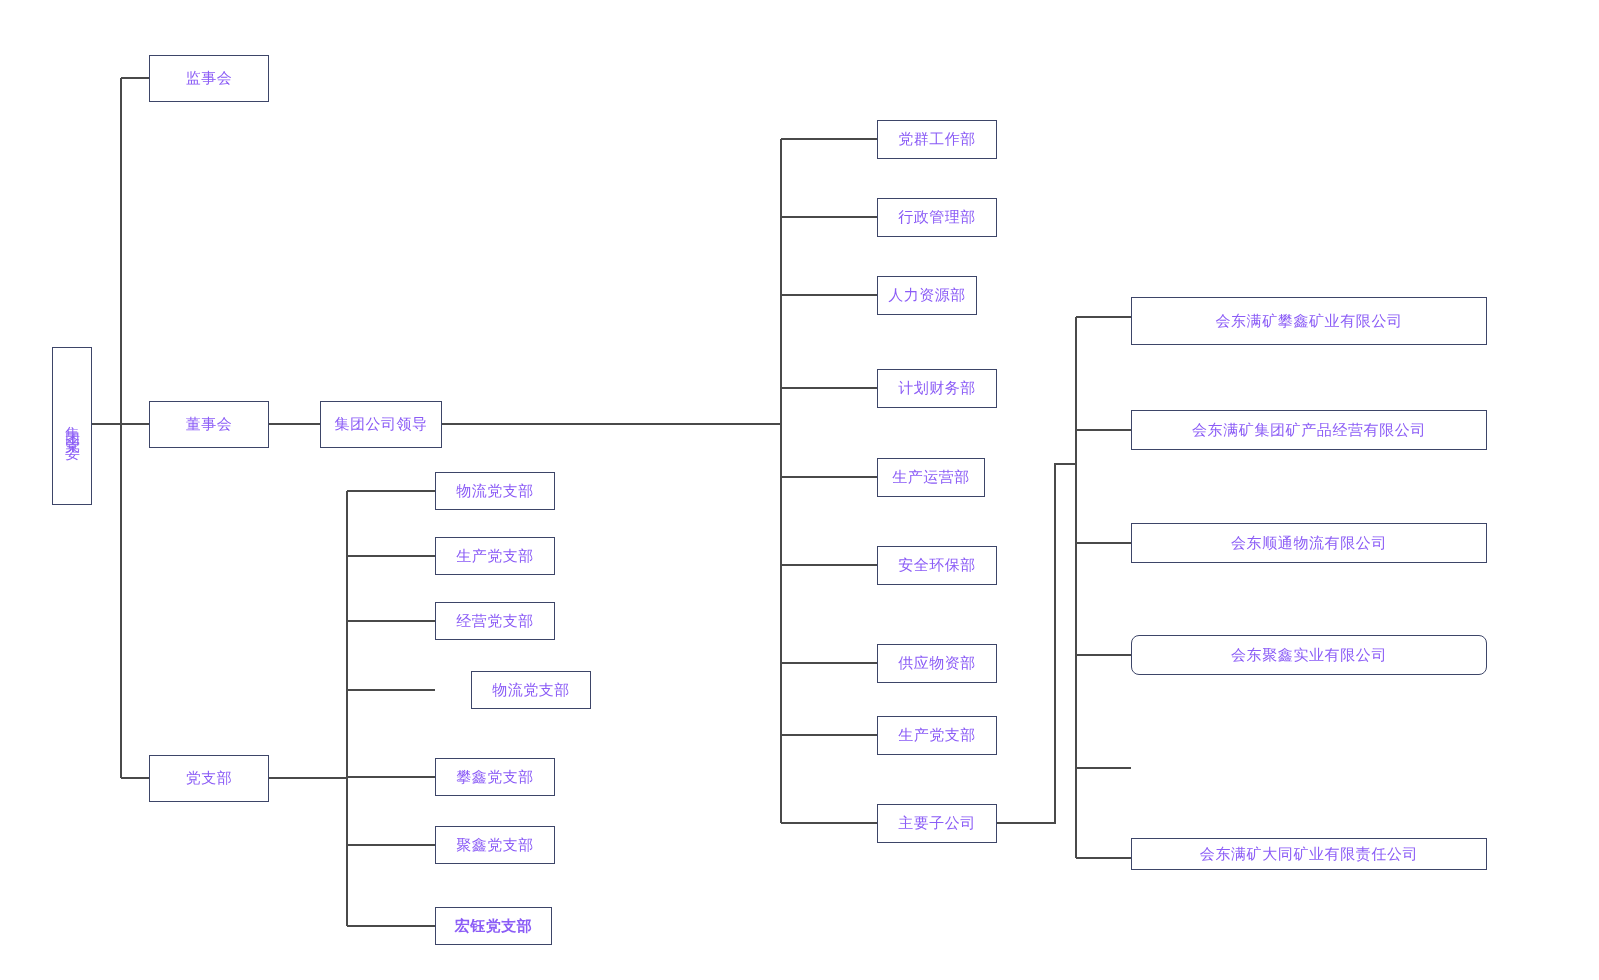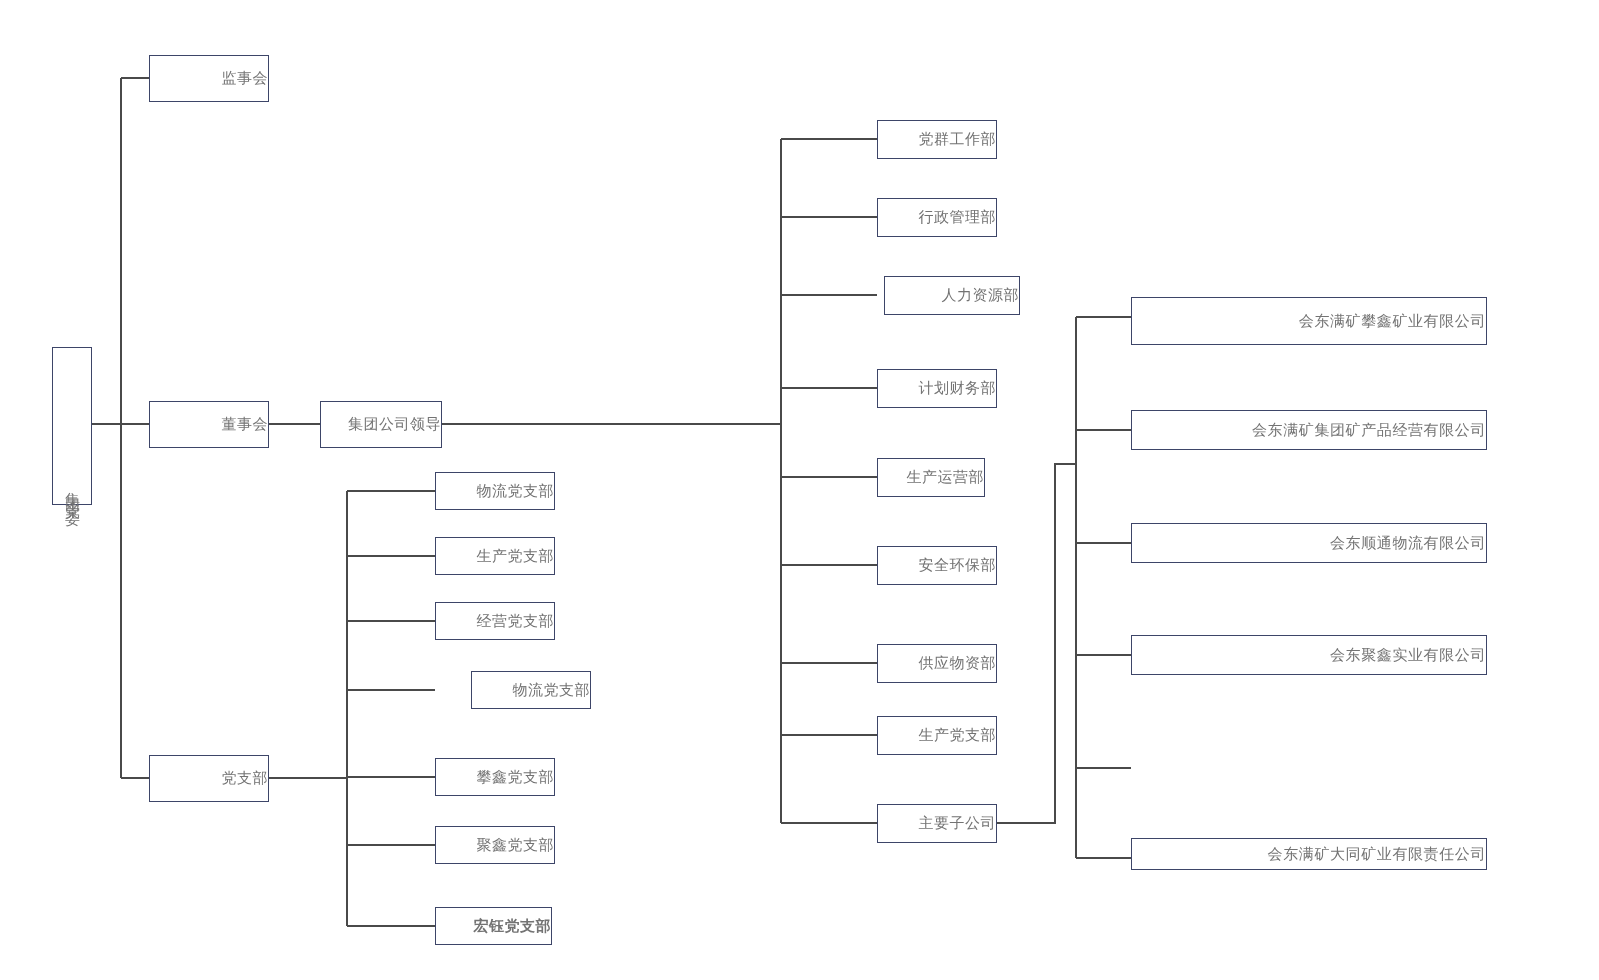--- a/index.html
+++ b/index.html
@@ -6,22 +6,22 @@
   body{font-family:"Liberation Sans","DejaVu Sans",sans-serif;}
   #canvas{position:relative;width:1599px;height:980px;background:#ffffff;overflow:hidden;}
   svg#wires{position:absolute;left:0;top:0;width:1599px;height:980px;pointer-events:none;}
   .node{
     position:absolute;
     box-sizing:border-box;
     border:1.4px solid #3d4568;
     background:#ffffff;
     display:flex;
     align-items:center;
-    justify-content:flex-end;
-    color:#737373;
+    justify-content:center;
+    color:#8b5cf6;
     font-size:15px;
     line-height:1.25;
     letter-spacing:0.5px;
     white-space:nowrap;
     z-index:2;
   }
   .node.vertical{
     writing-mode:vertical-rl;
     text-orientation:upright;
     letter-spacing:6px;
@@ -98,21 +98,21 @@
   <div class="node" style="left:320px;top:401px;width:122px;height:47px;">
     <span>集团公司领导</span>
   </div>
 
   <div class="node" style="left:877px;top:120px;width:120px;height:39px;">
     <span>党群工作部</span>
   </div>
   <div class="node" style="left:877px;top:198px;width:120px;height:39px;">
     <span>行政管理部</span>
   </div>
-  <div class="node" style="left:877px;top:276px;width:136px;height:39px;margin-left:7px;">
+  <div class="node" style="left:877px;top:276px;width:100px;height:39px;">
     <span>人力资源部</span>
   </div>
   <div class="node" style="left:877px;top:369px;width:120px;height:39px;">
     <span>计划财务部</span>
   </div>
   <div class="node" style="left:877px;top:458px;width:108px;height:39px;">
     <span>生产运营部</span>
   </div>
   <div class="node" style="left:877px;top:546px;width:120px;height:39px;">
     <span>安全环保部</span>
@@ -151,20 +151,20 @@
 
   <div class="node wide" style="left:1131px;top:297px;width:356px;height:48px;">
     <span>会东满矿攀鑫矿业有限公司</span>
   </div>
   <div class="node wide" style="left:1131px;top:410px;width:356px;height:40px;">
     <span>会东满矿集团矿产品经营有限公司</span>
   </div>
   <div class="node wide" style="left:1131px;top:523px;width:356px;height:40px;">
     <span>会东顺通物流有限公司</span>
   </div>
-  <div class="node wide" style="left:1131px;top:635px;width:356px;height:40px;">
+  <div class="node wide" style="left:1131px;top:635px;width:356px;height:40px;border-radius:8px;">
     <span>会东聚鑫实业有限公司</span>
   </div>
   <div class="node wide" style="left:1131px;top:838px;width:356px;height:32px;">
     <span>会东满矿大同矿业有限责任公司</span>
   </div>
 
 </div>
 
 </body></html>

